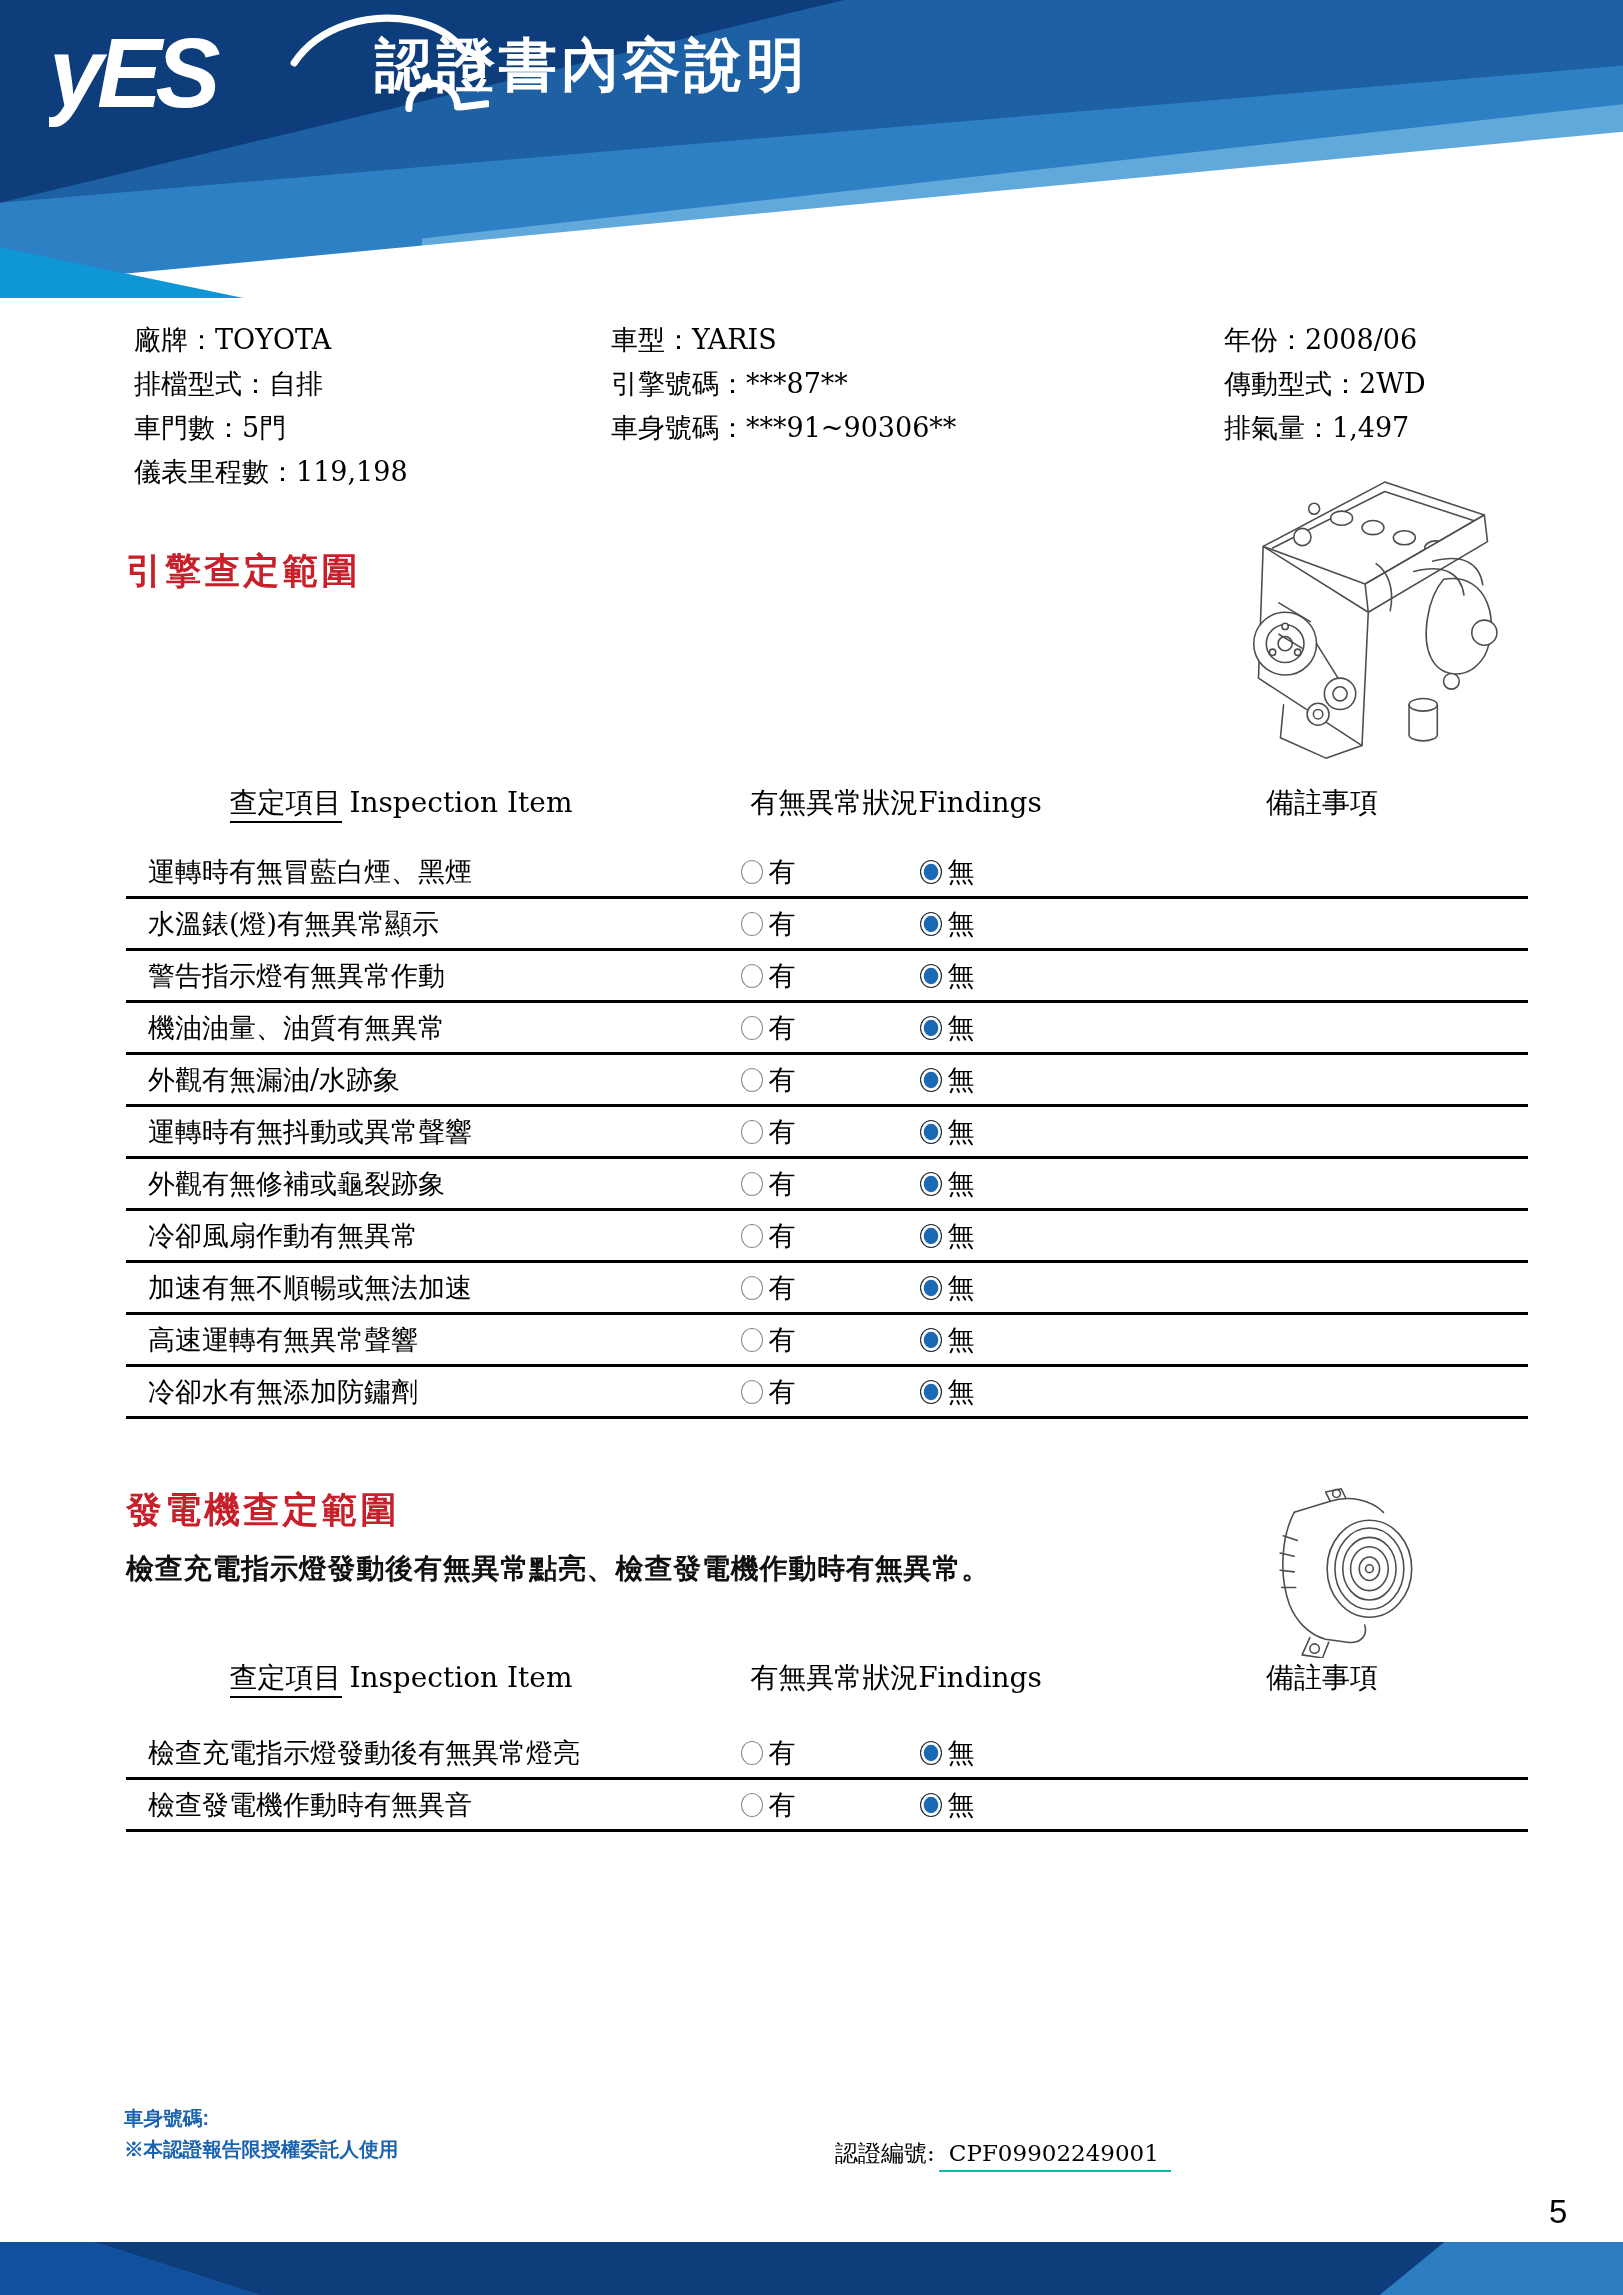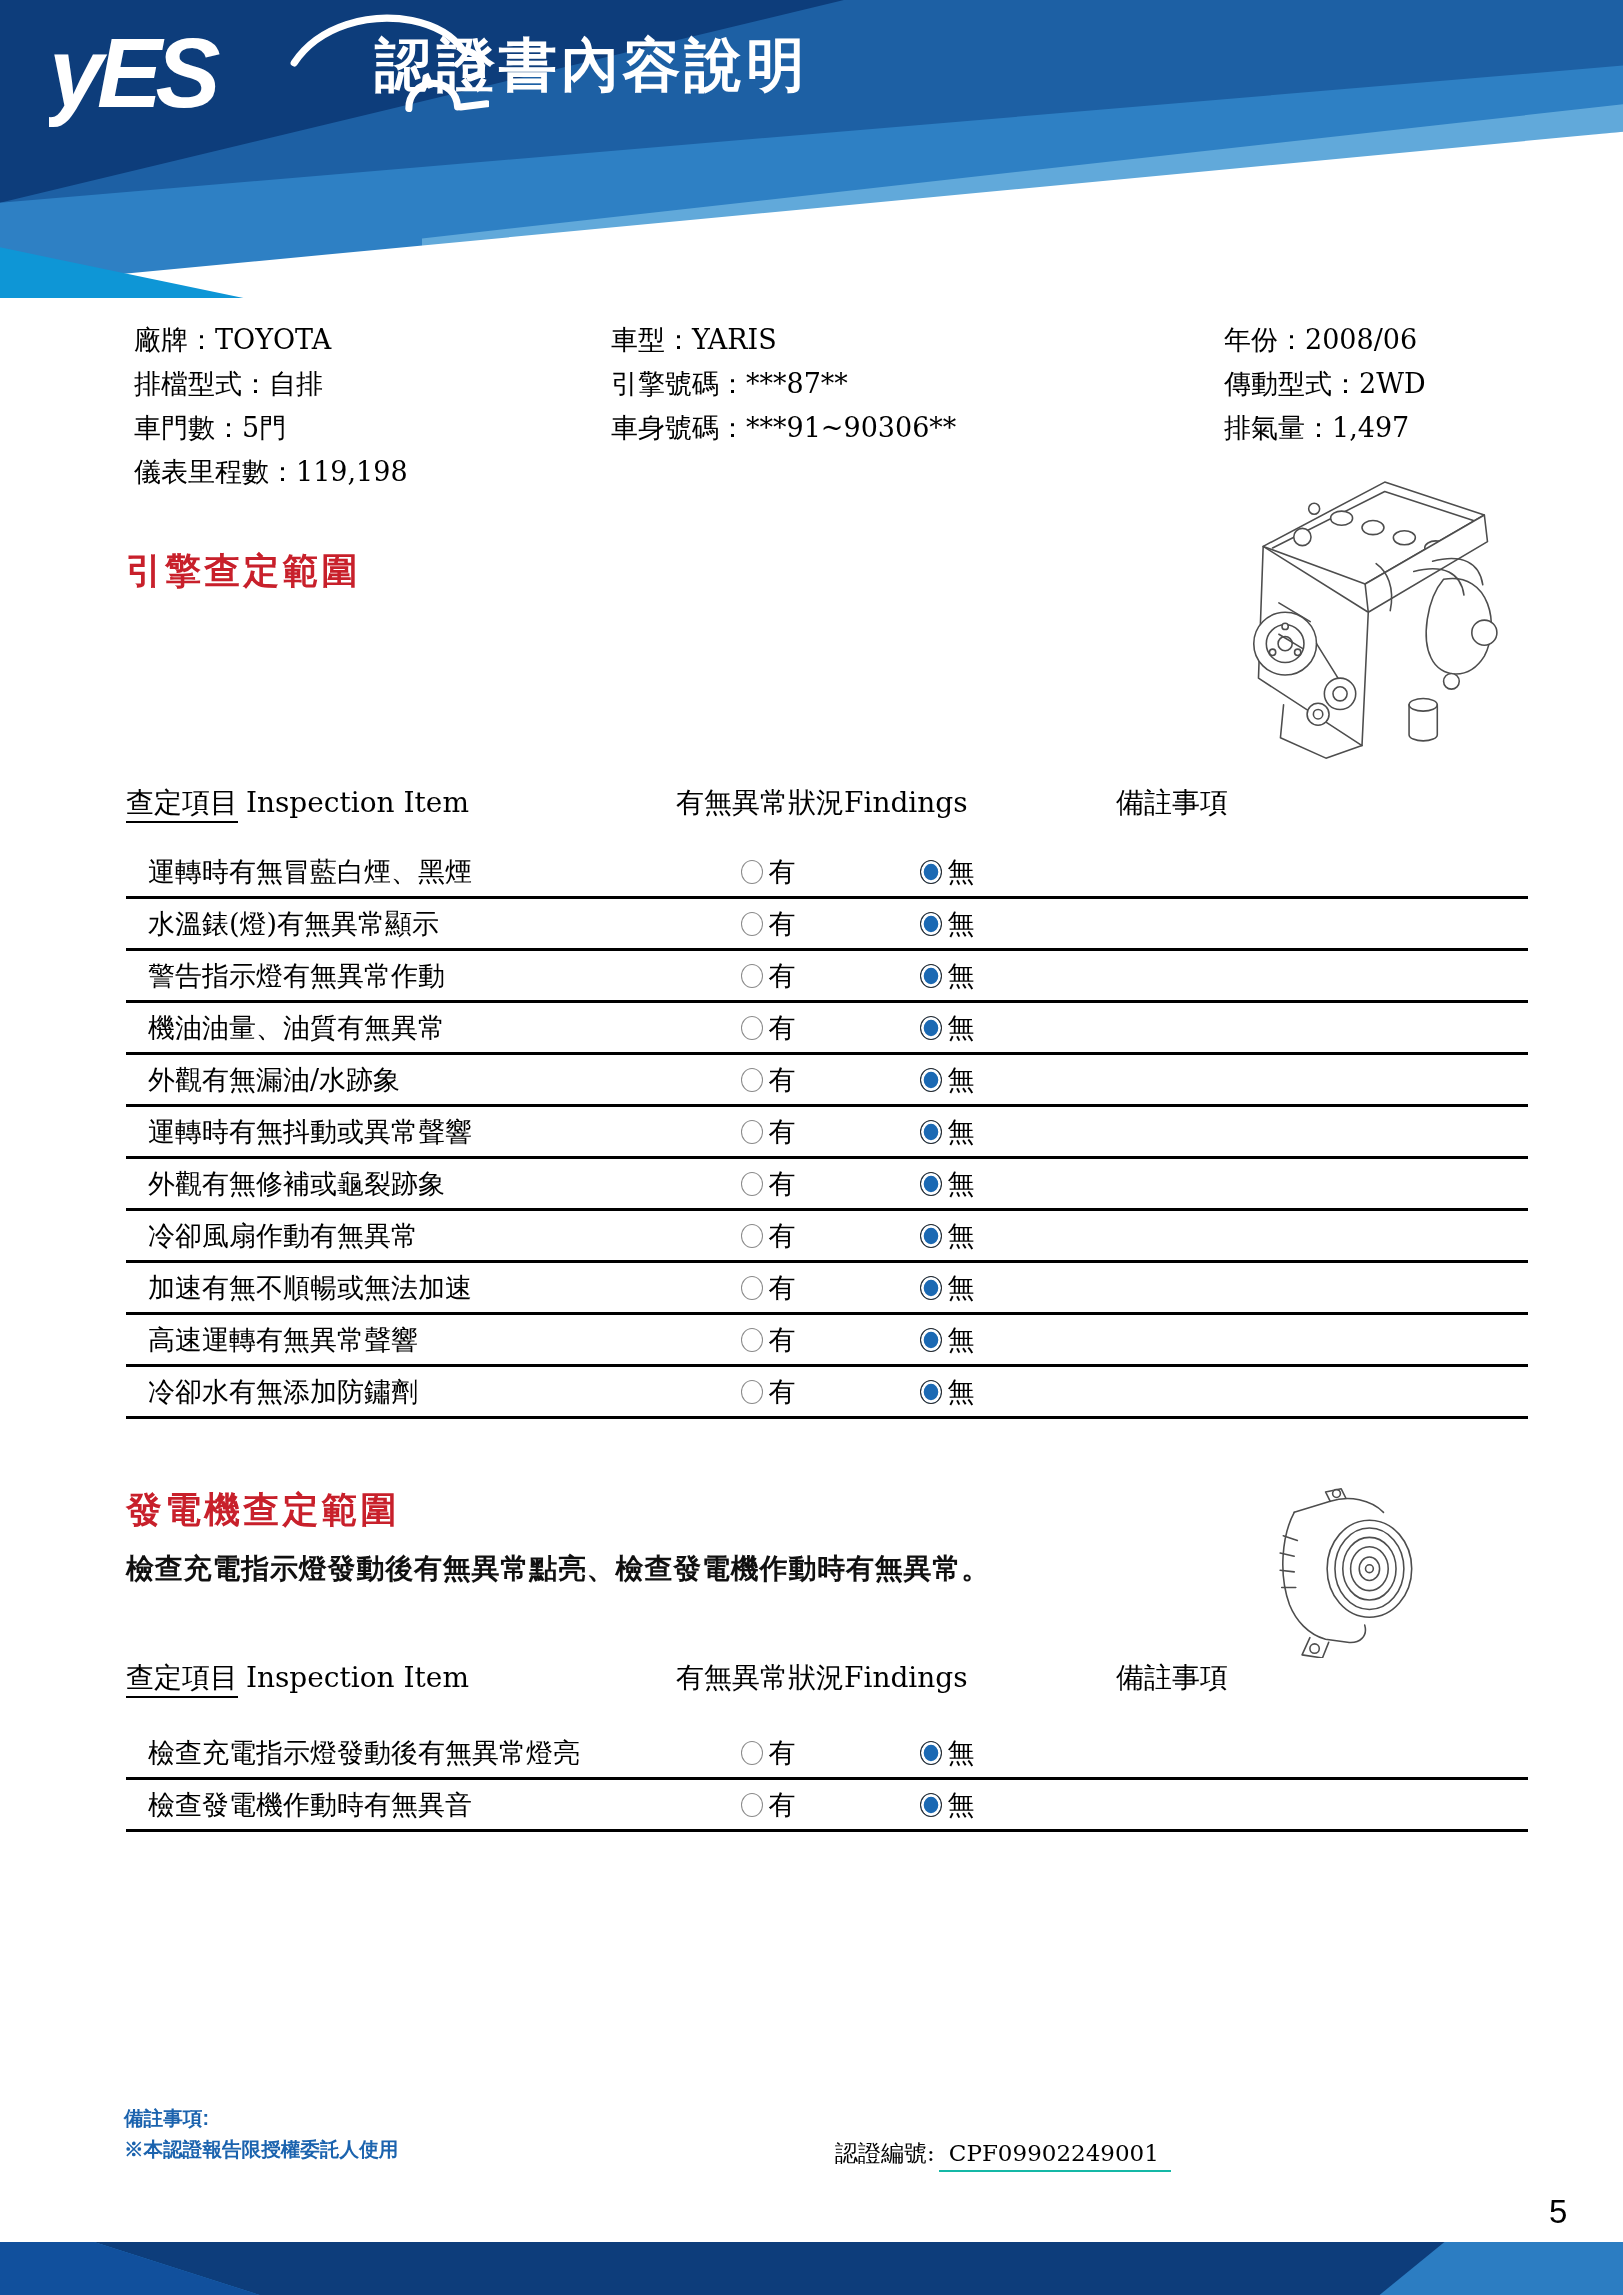--- a/index.html
+++ b/index.html
@@ -24,21 +24,21 @@
 
   
   .sec-title{position:absolute;left:126px;font-family:"Liberation Sans",sans-serif;
        font-weight:900;font-size:36px;color:#c8202b;letter-spacing:3.1px;white-space:nowrap}
   .desc{position:absolute;left:126px;font-family:"Liberation Sans",sans-serif;font-weight:900;
        font-size:28px;line-height:45px;color:#101010;letter-spacing:0.8px;text-align:justify}
   .illu{position:absolute}
 
   
   .tbl-head{position:absolute;left:126px;width:1402px;display:flex;font-size:28px;white-space:nowrap}
-  .th{text-align:left}
+  .th{text-align:center}
   .th1{width:550px}.th2{width:440px}.th3{width:412px}
   .th-u{border-bottom:2.4px solid #000;padding-bottom:2.4px}
   .th-en{margin-left:7.9px}
   .tbl{position:absolute;left:126px;width:1402px}
   .trow{position:relative;height:49px;border-bottom:3.1px solid #000;font-size:27px}
   .item{position:absolute;left:22px;top:50%;transform:translateY(-50%);white-space:nowrap}
   .opt{position:absolute;top:50%;transform:translateY(-50%);display:flex;align-items:center;gap:5.5px}
   .opt-yes{left:615px}.opt-no{left:794px}
   .radio{display:inline-block;width:22px;height:24px;border:1.6px solid #8a8a8a;border-radius:50%;
          background:#fff;box-sizing:border-box}
@@ -338,21 +338,21 @@
           <span>有</span>
         </span>
         <span class="opt opt-no">
           <span class="radio"></span>
           <span>無</span>
         </span>
       </div>
     </div>
 
   <div class="notice">
-    <div>備註事項:</div>
+    <div>車身號碼:</div>
     <div>※本認證報告限授權委託人使用</div>
   </div>
 
   <div class="cert">
     <span>認證編號:</span><span class="cert-num">CPF09902249001</span>
   </div>
 
   <div class="pageno">5</div>
 
   <div class="bbar">

